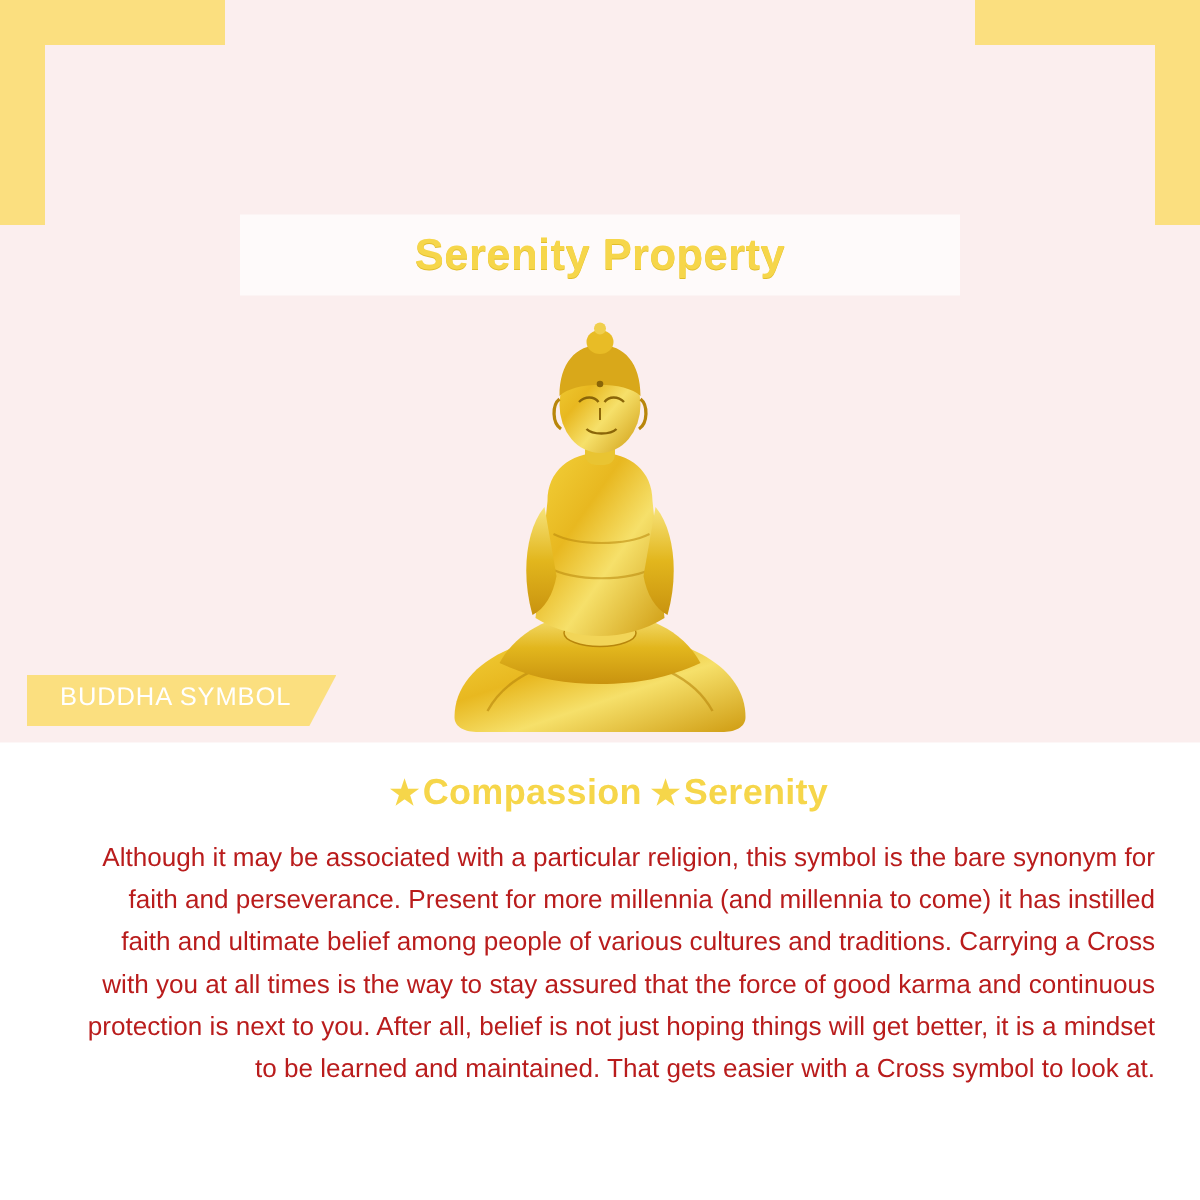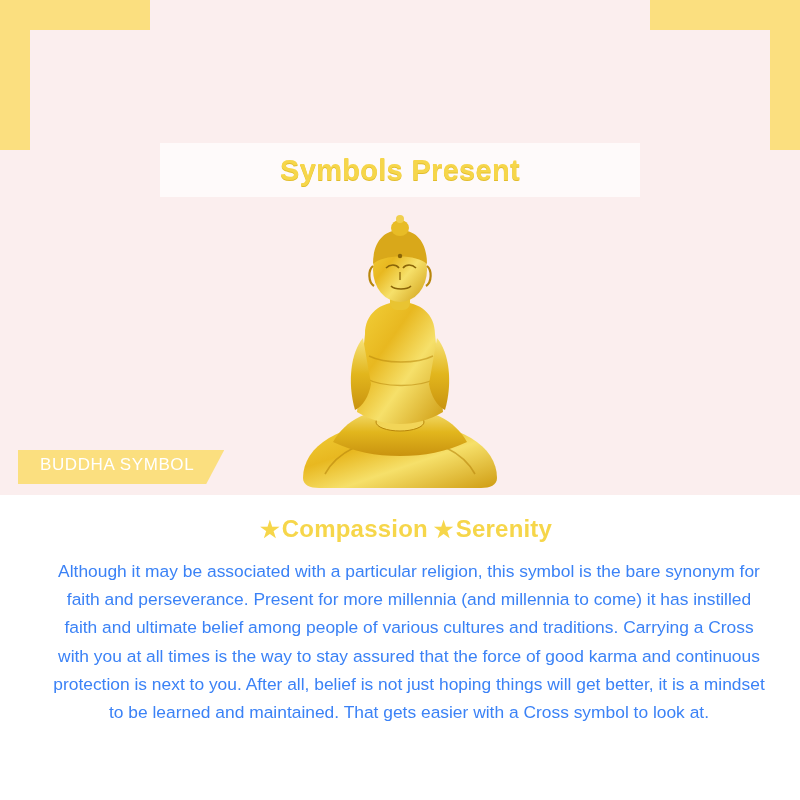--- a/index.html
+++ b/index.html
@@ -192,38 +192,38 @@
     font-size: 22px;
     margin: 0 2px 0 0;
   }
   .keywords .kw {
     margin-right: 6px;
   }
 
   .body-text {
     font-size: 17.4px;
     line-height: 1.62;
-    color: #3b82f6;
-    text-align: center;
+    color: #b91c1c;
+    text-align: right;
     font-family: "Liberation Sans", sans-serif;
   }
 </style>
 </head>
 <body>
 
 <div class="page">
 
   <div class="ribbon ribbon-top-left"></div>
   <div class="ribbon ribbon-top-right"></div>
   <div class="ribbon ribbon-bottom-left"></div>
   <div class="ribbon ribbon-bottom-right"></div>
 
 
   <div class="title-band">
-    <div class="title-text">Symbols Present</div>
+    <div class="title-text">Serenity Property</div>
   </div>
 
   <div class="hero">
     <svg class="buddha-svg" viewBox="0 0 230 290">
       <defs>
         <linearGradient id="gold" x1="0" y1="0" x2="1" y2="1">
           <stop offset="0%" stop-color="#f3d23c"></stop>
           <stop offset="35%" stop-color="#e8b820"></stop>
           <stop offset="60%" stop-color="#f6e06a"></stop>
           <stop offset="100%" stop-color="#cf9c12"></stop>

